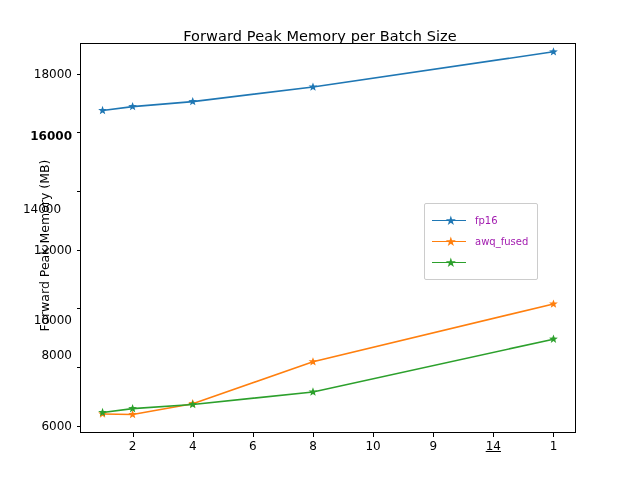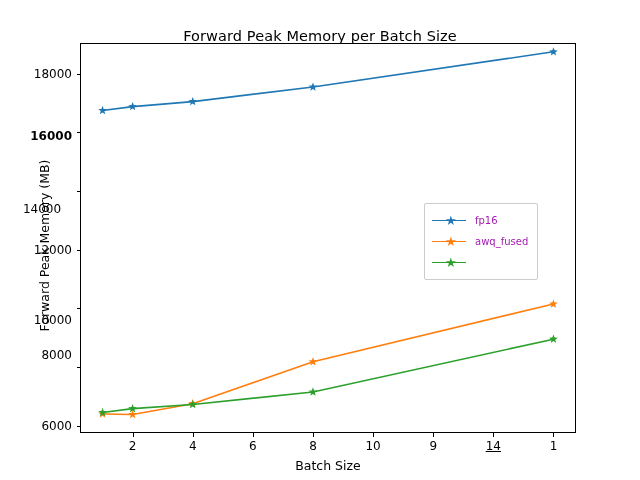--- a/index.html
+++ b/index.html
@@ -214,21 +214,20 @@
         <div class="xtick-mark" style="left: 373.091px;"></div>
         <div class="xtick-text" style="left: 413.212px;">9</div>
         <div class="xtick-mark" style="left: 433.212px;"></div>
         <div class="xtick-text" style="left: 473.333px; text-decoration: underline;">14</div>
         <div class="xtick-mark" style="left: 493.333px;"></div>
         <div class="xtick-text" style="left: 533.455px;">1</div>
         <div class="xtick-mark" style="left: 553.455px;"></div>
       </div>
   </div>
 
-  <div id="xlabel">Batch Size</div>
   <div id="ylabel">Forward Peak Memory (MB)</div>
 
   <div id="legend">
     <div class="legend-row">
       <span class="legend-swatch">
         <span class="legend-line" style="background: rgb(31, 119, 180);"></span>
         <span class="legend-star" style="color: rgb(31, 119, 180);">★</span>
       </span>
       <span class="legend-text">fp16</span>
     </div>

